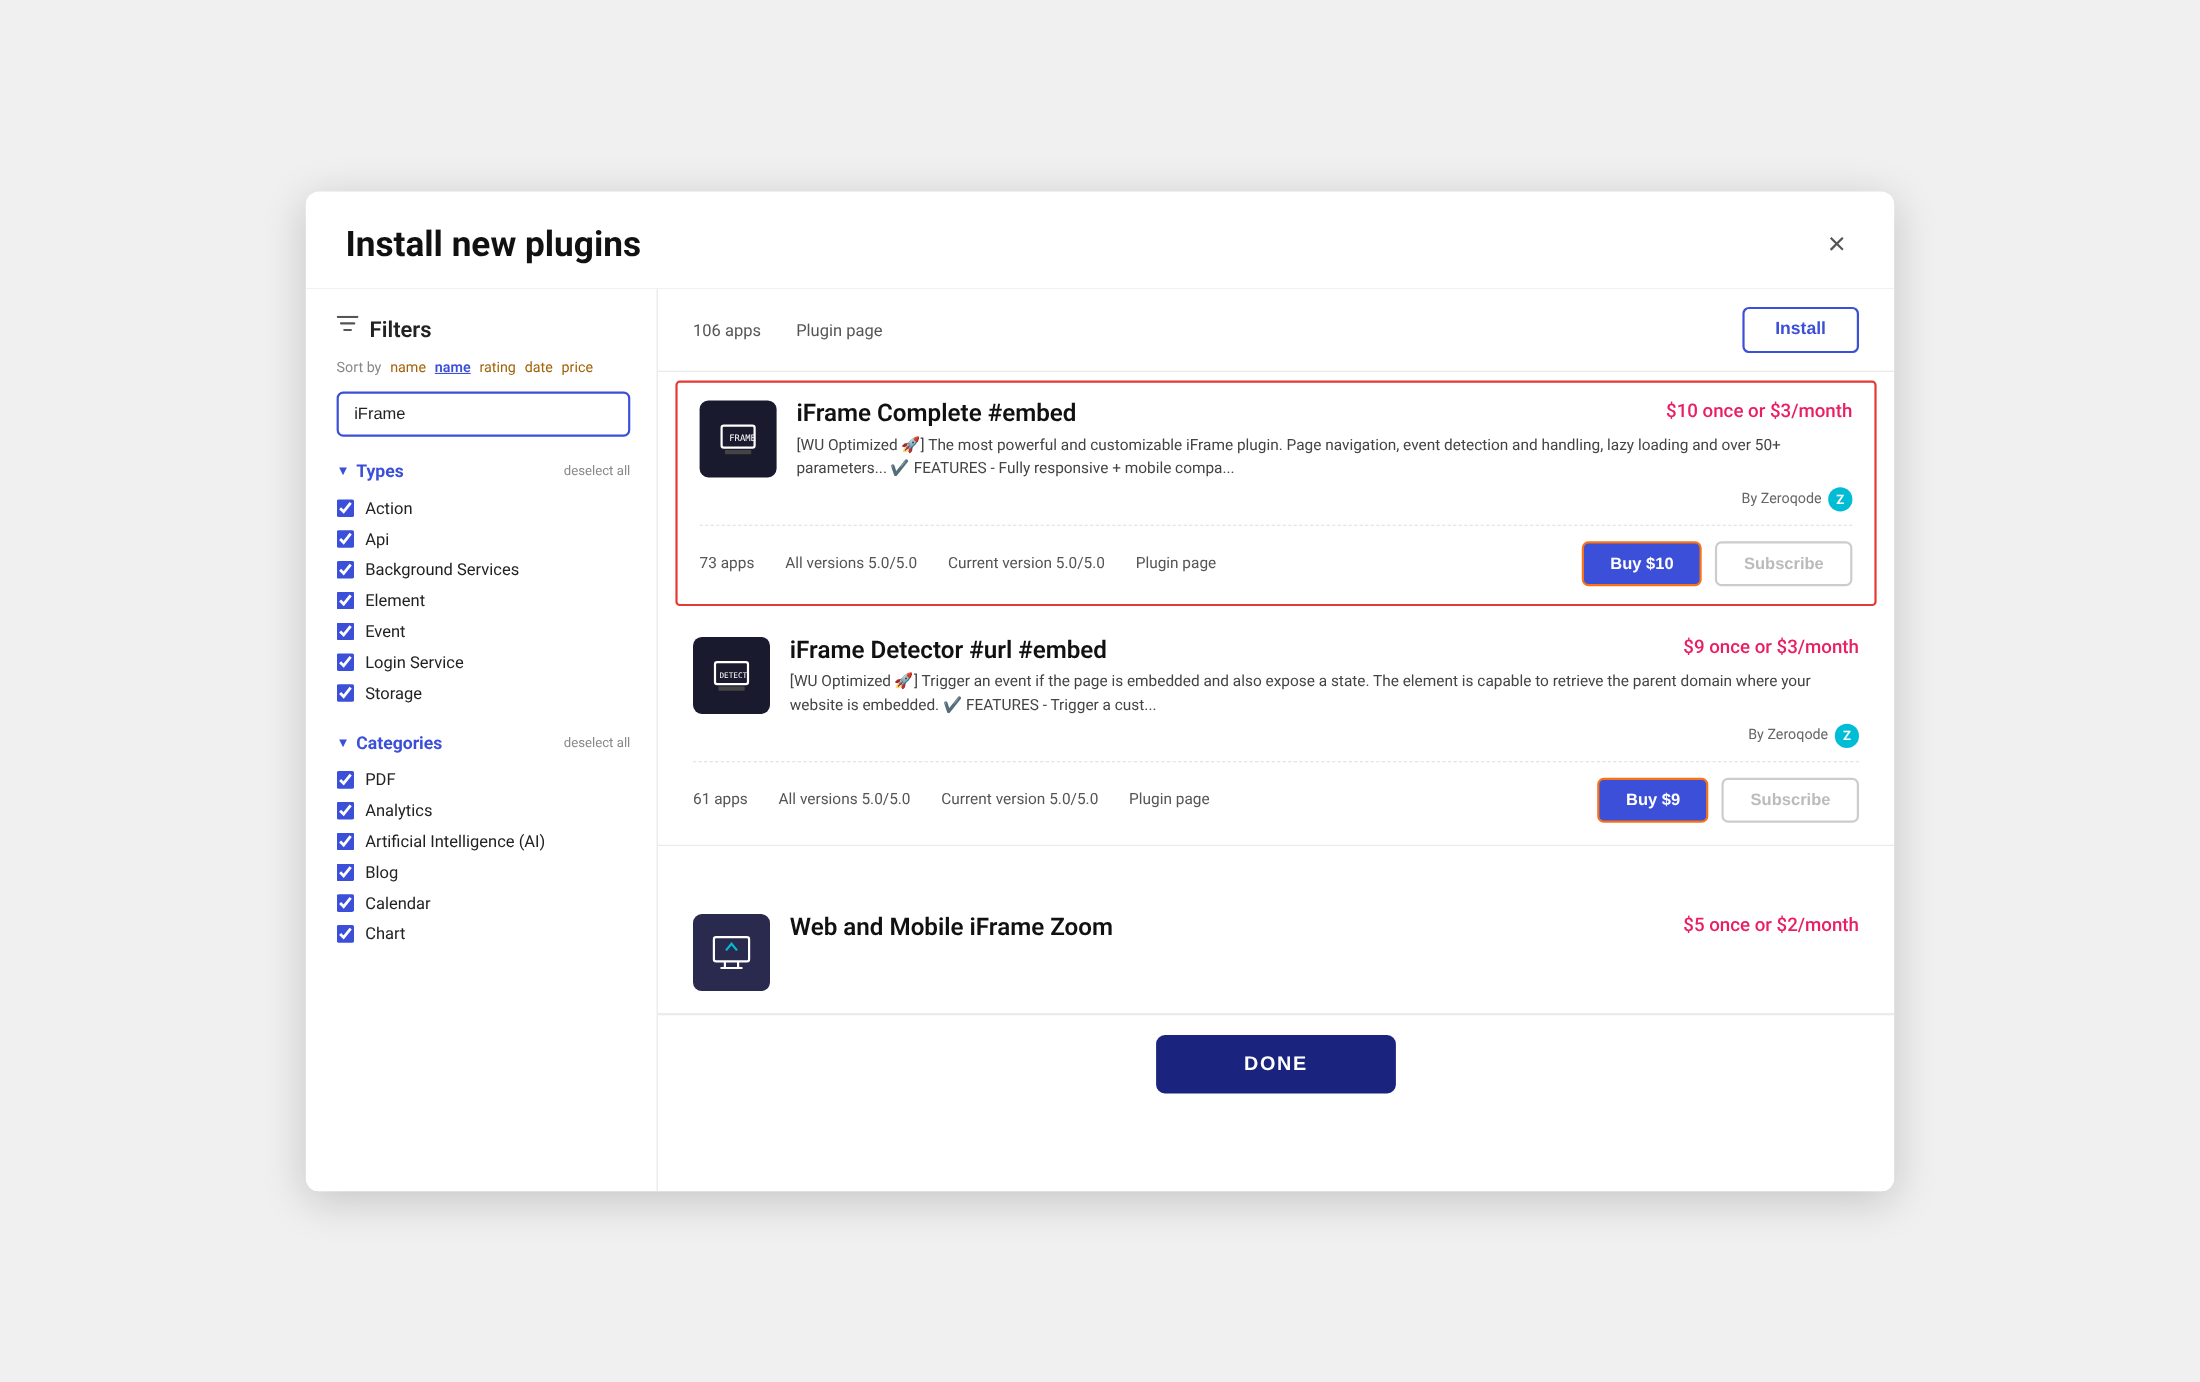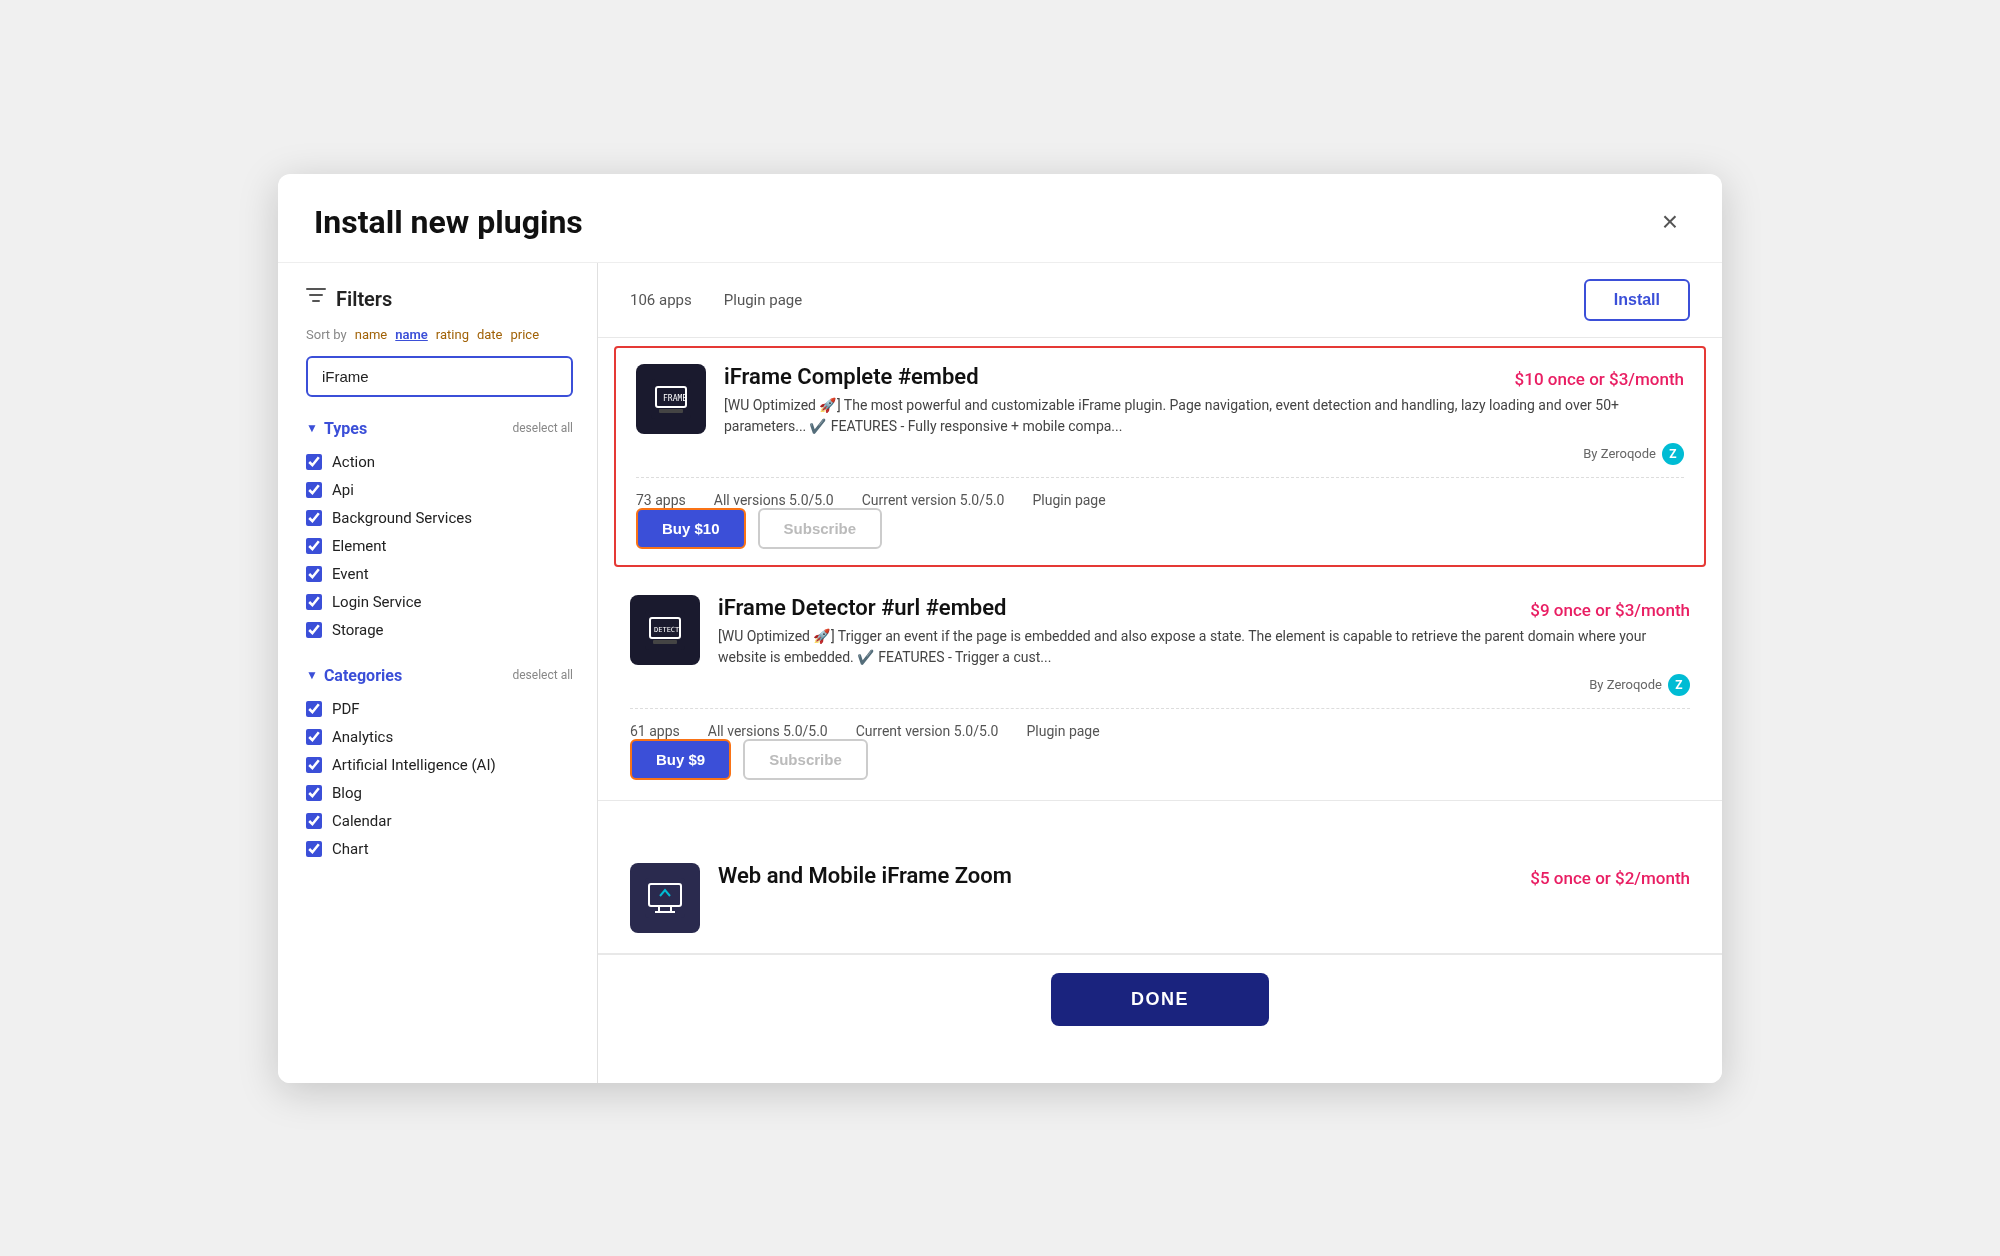--- a/index.html
+++ b/index.html
@@ -203,21 +203,21 @@
     }
     .plugin-icon svg {
       width: 40px;
       height: 40px;
     }
     .plugin-info {
       flex: 1;
     }
     .plugin-name-row {
       display: flex;
-      align-items: flex-end;
+      align-items: flex-start;
       justify-content: space-between;
     }
     .plugin-name {
       font-size: 22px;
       font-weight: 600;
       color: #111;
     }
     .plugin-price {
       font-size: 17px;
       color: #e91e63;
@@ -245,26 +245,25 @@
       background: #00bcd4;
       display: flex;
       align-items: center;
       justify-content: center;
       color: white;
       font-size: 12px;
       font-weight: 700;
     }
     .plugin-card-bottom {
       display: flex;
-      align-items: flex-start;
+      align-items: center;
       justify-content: space-between;
       border-top: 1px dashed #ddd;
       padding-top: 14px;
       margin-top: 4px;
-      flex-direction: column;
     }
     .plugin-stats {
       display: flex;
       align-items: center;
       gap: 28px;
       font-size: 14px;
       color: #555;
     }
     .plugin-actions {
       display: flex;

